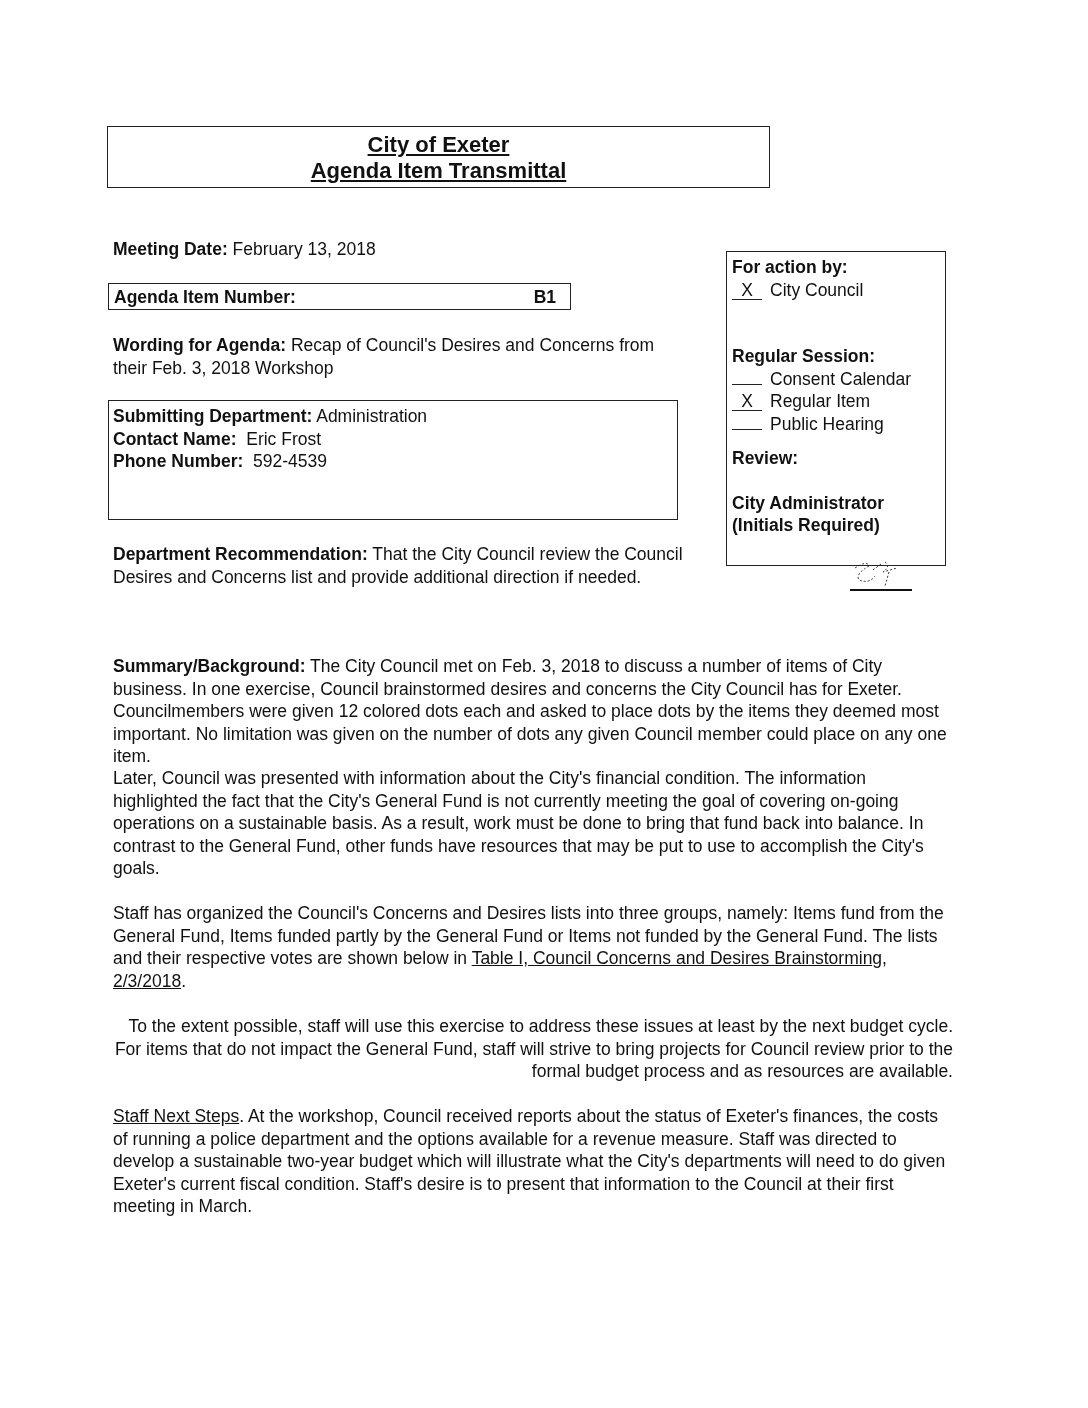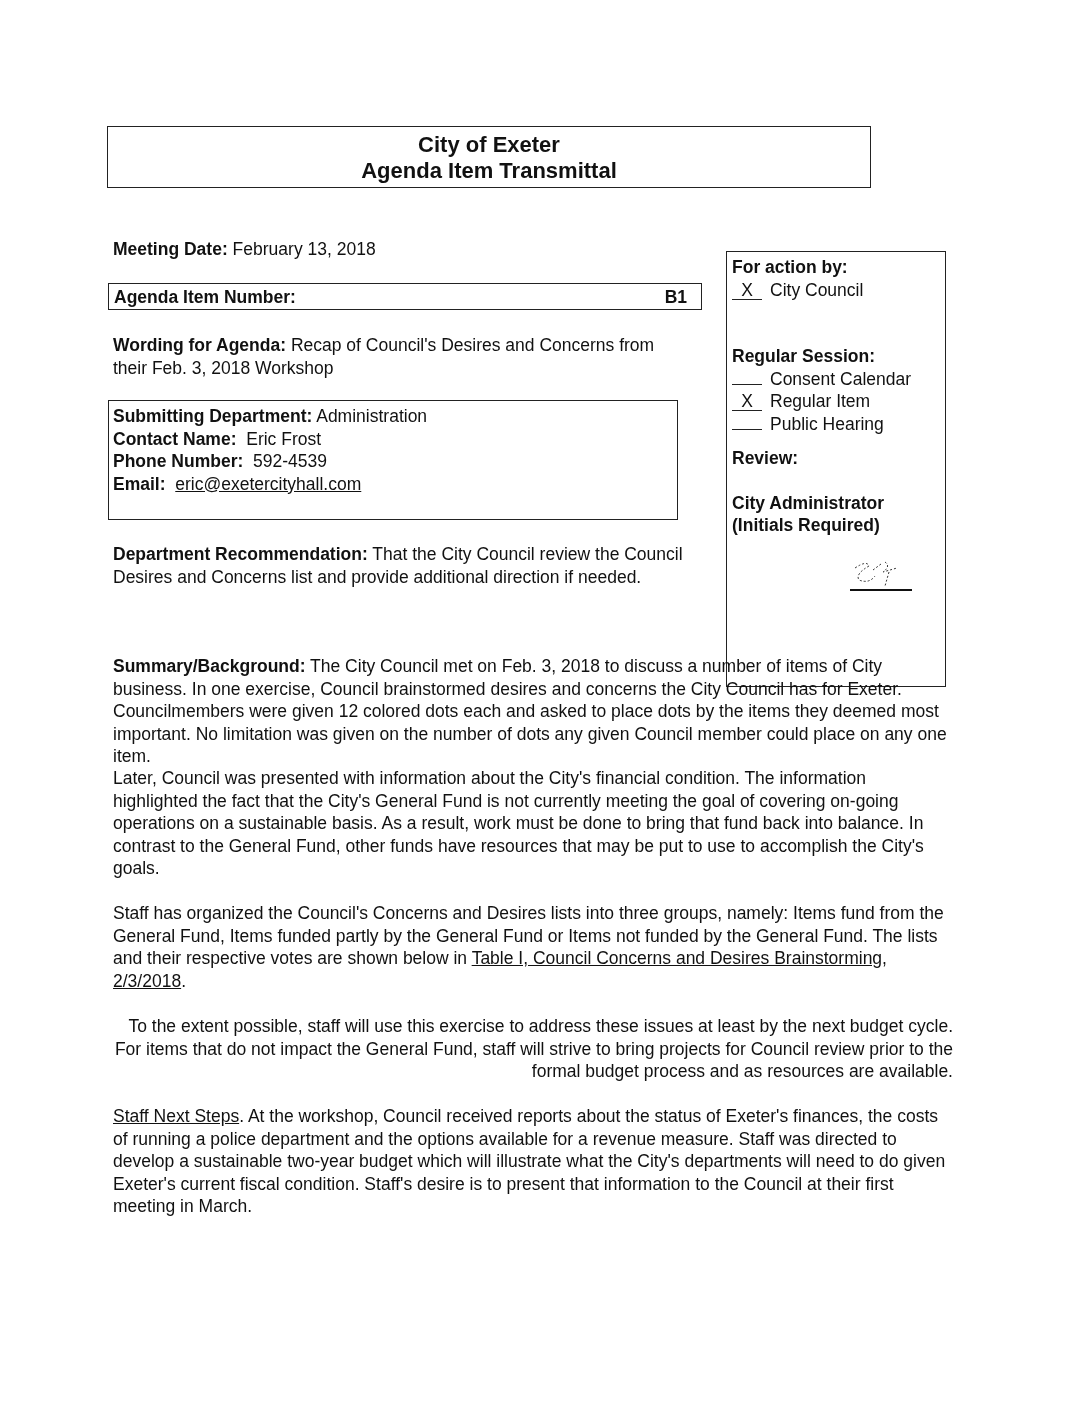--- a/index.html
+++ b/index.html
@@ -4,42 +4,43 @@
 <style>
   html, body { margin: 0; padding: 0; background: #ffffff; }
   body {
     width: 1088px; height: 1408px; position: relative; overflow: hidden;
     font-family: "Liberation Sans", sans-serif; color: #111111;
     font-size: 17.5px; line-height: 22.5px;
   }
   .abs { position: absolute; }
   b, .b { font-weight: bold; }
   .title-box {
-    left: 107px; top: 126px; width: 764px; height: 62px;
+    left: 107px; top: 126px; width: 663px; height: 62px;
     border: 1.5px solid #222; box-sizing: border-box;
     text-align: center; font-weight: bold; font-size: 22px; line-height: 26px;
     padding-top: 5px;
+    text-decoration: underline;
   }
   .meeting { left: 113px; top: 238px; }
   .agenda-num-box {
-    left: 108px; top: 283px; width: 594px; height: 27px;
+    left: 108px; top: 283px; width: 463px; height: 27px;
     border: 1.5px solid #222; box-sizing: border-box;
     font-weight: bold; padding: 2px 0 0 5px;
   }
   .agenda-num-box .val { position: absolute; right: 14px; top: 2px; }
   .wording { left: 113px; top: 334px; width: 580px; }
   .contact-box {
     left: 108px; top: 400px; width: 570px; height: 120px;
     border: 1.5px solid #222; box-sizing: border-box;
     padding: 4px 16px 0 4px;
   }
   .contact-box a { color: #111; text-decoration: underline; }
   .recommend { left: 113px; top: 543px; width: 600px; }
   .side-box {
-    left: 726px; top: 251px; width: 220px; height: 436px;
+    left: 726px; top: 251px; width: 220px; height: 315px;
     border: 1.5px solid #222; box-sizing: border-box;
     padding: 4px 0 0 5px;
   }
   .check { display: inline-block; width: 30px; border-bottom: 1.5px solid #222; text-align: center; line-height: 18px; margin-right: 8px; }
   .sig-line { position: absolute; left: 123px; top: 337px; width: 62px; border-top: 2px solid #111; }
   .sig { position: absolute; left: 118px; top: 302px; }
   .para { left: 113px; width: 840px; }
   .u { text-decoration: underline; }
 </style>
 </head>
@@ -62,21 +63,20 @@
 
 <div class="abs wording">
   <b>Wording for Agenda:</b>
   <span>Recap of Council's Desires and Concerns from their Feb. 3, 2018 Workshop</span>
 </div>
 
 <div class="abs contact-box">
   <div><b>Submitting Department:</b> <span>Administration</span></div>
   <div><b>Contact Name:</b>&nbsp; <span>Eric Frost</span></div>
   <div><b>Phone Number:</b>&nbsp; <span>592-4539</span></div>
-  <div><b>Email:</b>&nbsp; <a>eric@exetercityhall.com</a></div>
 </div>
 
 <div class="abs recommend">
   <b>Department Recommendation:</b>
   <span>That the City Council review the Council Desires and Concerns list and provide additional direction if needed.</span>
 </div>
 
 <div class="abs side-box">
   <div class="b">For action by:</div>
   <div><span class="check">X</span><span>City Council</span></div>

